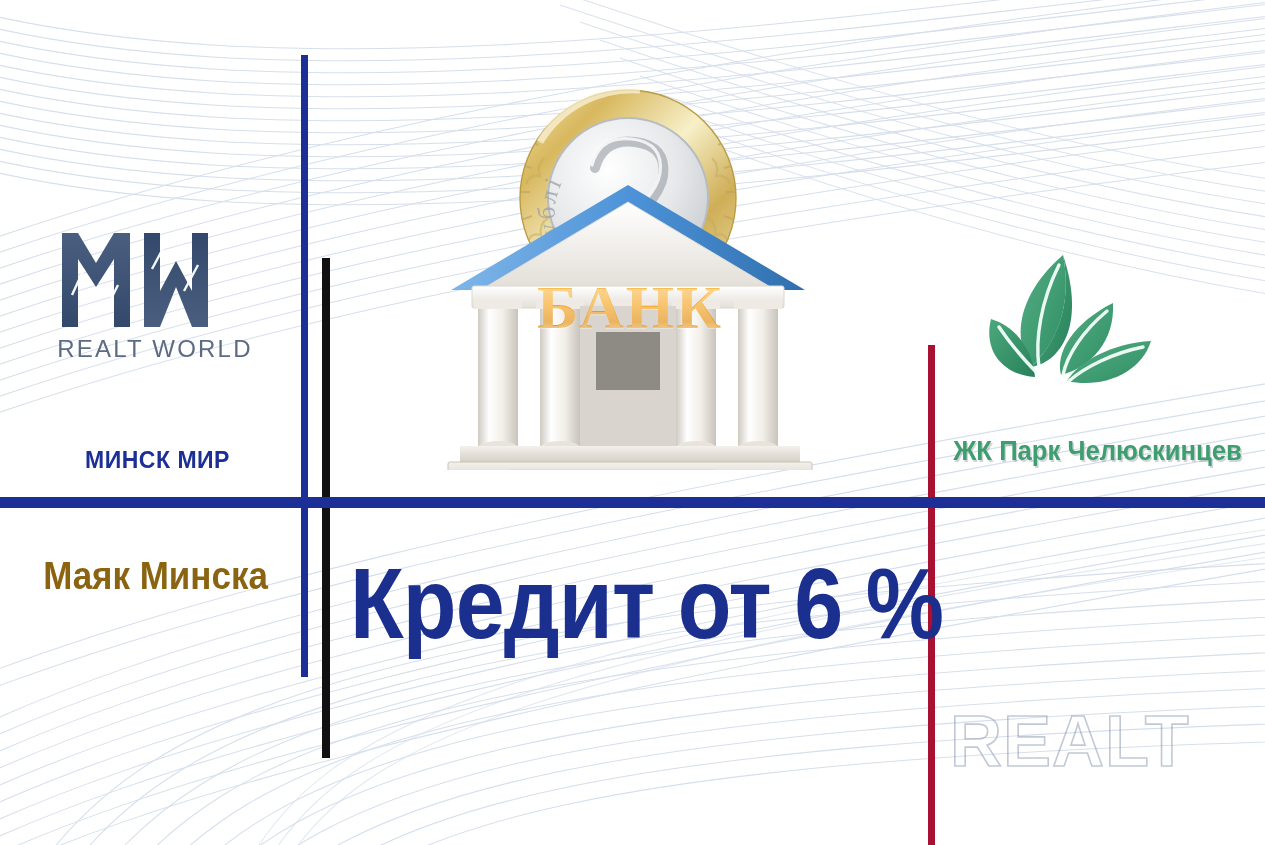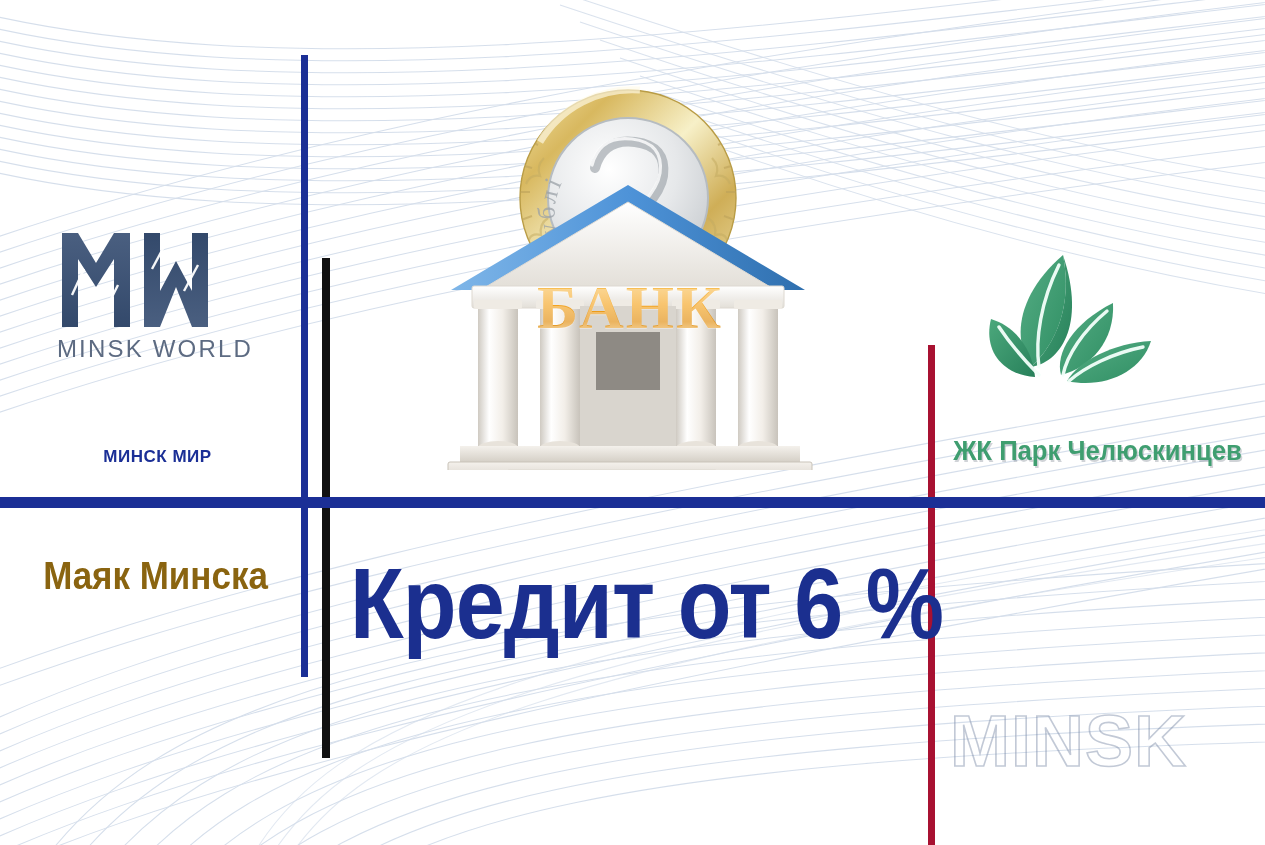--- a/index.html
+++ b/index.html
@@ -78,21 +78,21 @@
     color: #5d6b82;
     font-weight: 400;
     white-space: nowrap;
   }
   .minsk-mir {
     position: absolute;
     left: 40px;
     top: 447px;
     width: 235px;
     text-align: center;
-    font-size: 17px;
+    font-size: 23px;
     font-weight: 700;
     color: #1b2f96;
     letter-spacing: 0.5px;
     white-space: nowrap;
   }
   .mayak {
     position: absolute;
     left: 28px;
     top: 555px;
     width: 255px;
@@ -305,21 +305,21 @@
       </g>
 
       <g stroke="#ffffff" stroke-width="2.4" opacity="0.95">
         <line x1="20" y1="70" x2="32" y2="44"></line>
         <line x1="52" y1="88" x2="66" y2="60"></line>
         <line x1="100" y1="44" x2="114" y2="18"></line>
         <line x1="132" y1="66" x2="146" y2="40"></line>
       </g>
     </svg>
   </div>
-  <div class="mw-name">MINSK WORLD</div>
+  <div class="mw-name">REALT WORLD</div>
   <div class="minsk-mir">МИНСК МИР</div>
   <div class="mayak">Маяк Минска</div>
 
   <div class="bank-wrap">
     <svg viewBox="0 0 420 420" width="420" height="420">
       <defs>
         <linearGradient id="coinRing" x1="0" y1="0" x2="1" y2="1">
           <stop offset="0%" stop-color="#f3e3a6"></stop>
           <stop offset="22%" stop-color="#d8b85f"></stop>
           <stop offset="48%" stop-color="#f7f0c8"></stop>
@@ -460,15 +460,15 @@
       <g stroke="#f3fffa" stroke-width="3.4" fill="none" stroke-linecap="round" opacity="0.95">
         <path d="M104,20 C86,56 80,94 84,122"></path>
         <path d="M152,66 C128,86 112,110 108,130"></path>
         <path d="M44,82 C56,100 72,118 84,130"></path>
         <path d="M188,102 C158,108 130,122 114,136"></path>
       </g>
     </svg>
   </div>
   <div class="park-name">ЖК Парк Челюскинцев</div>
 
-  <div class="watermark">MINSK</div>
+  <div class="watermark">REALT</div>
 
 </div>
 
 </body></html>

